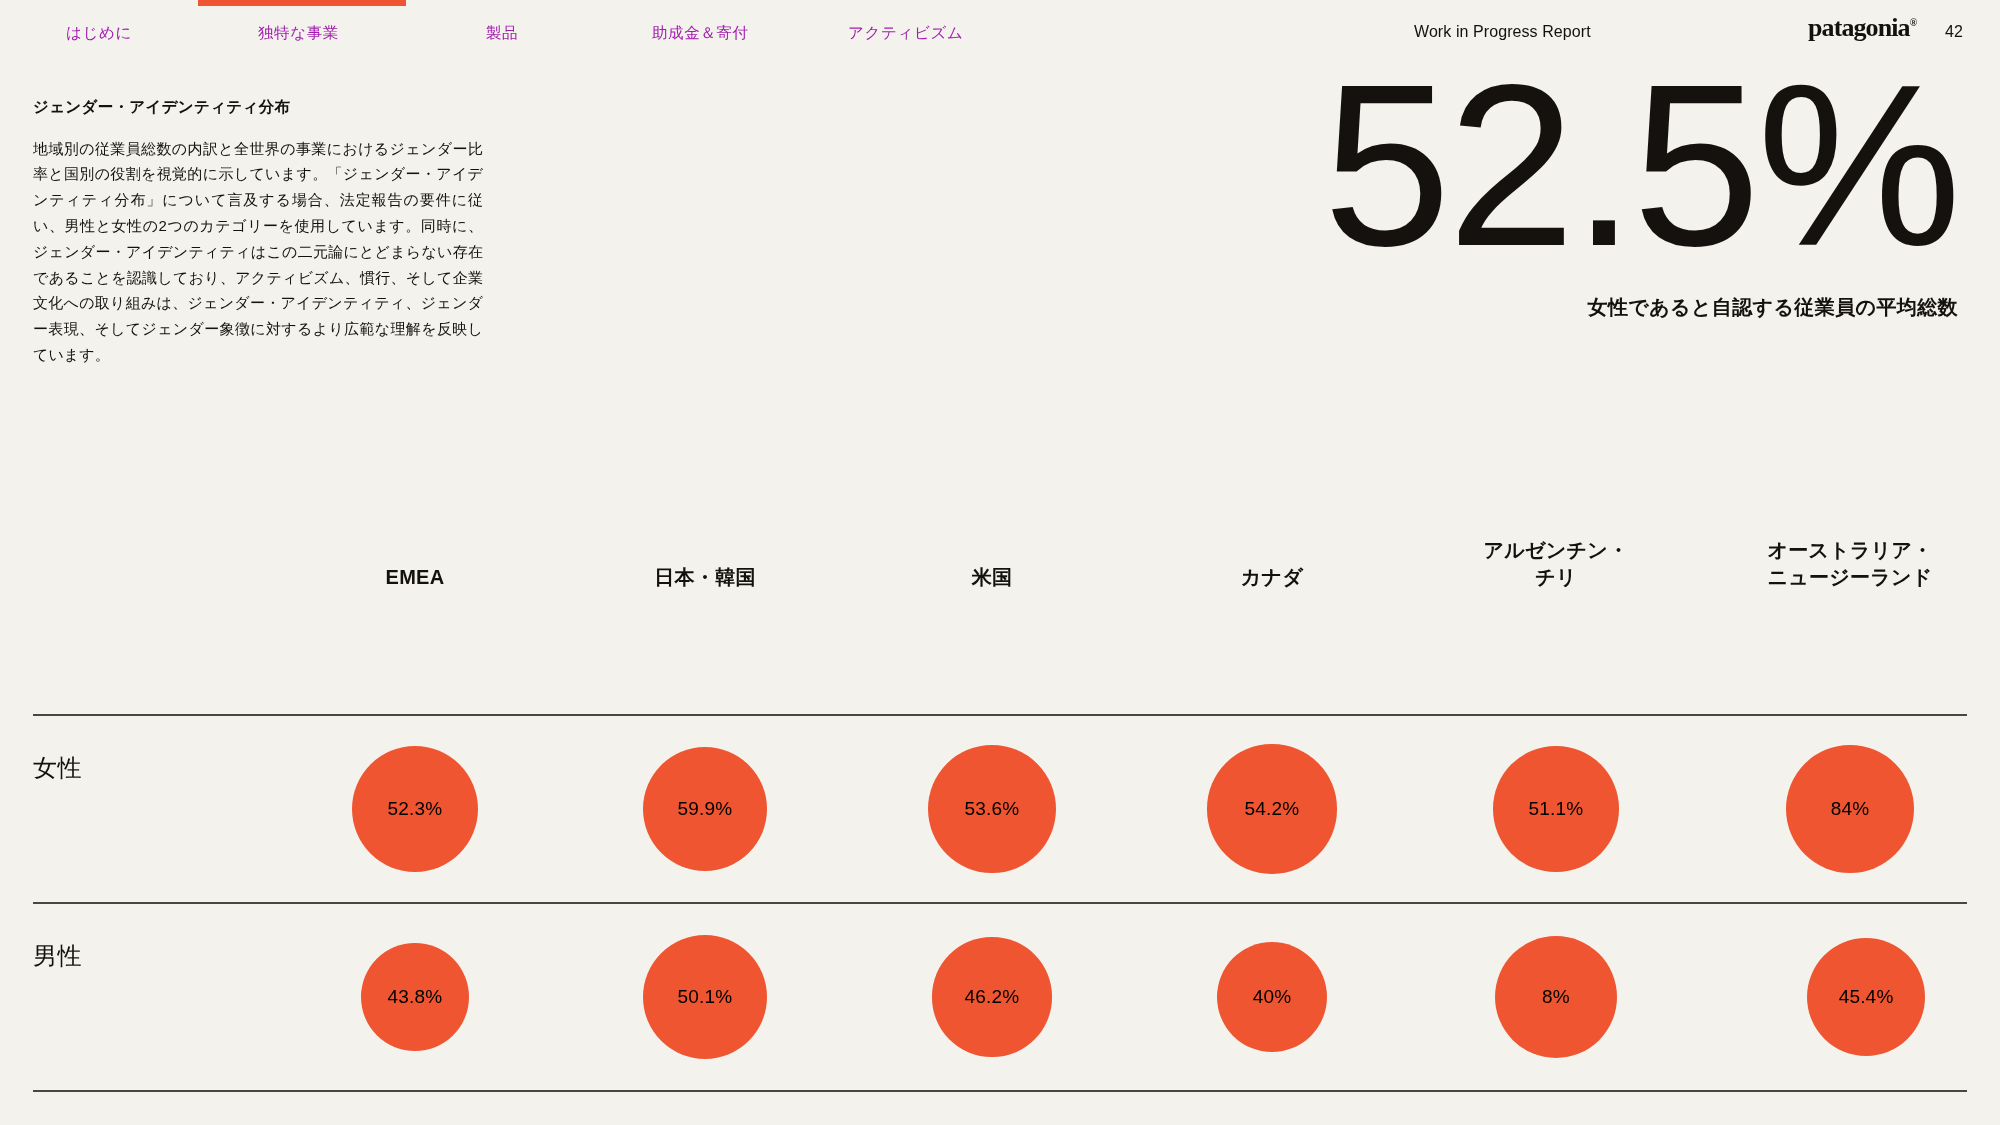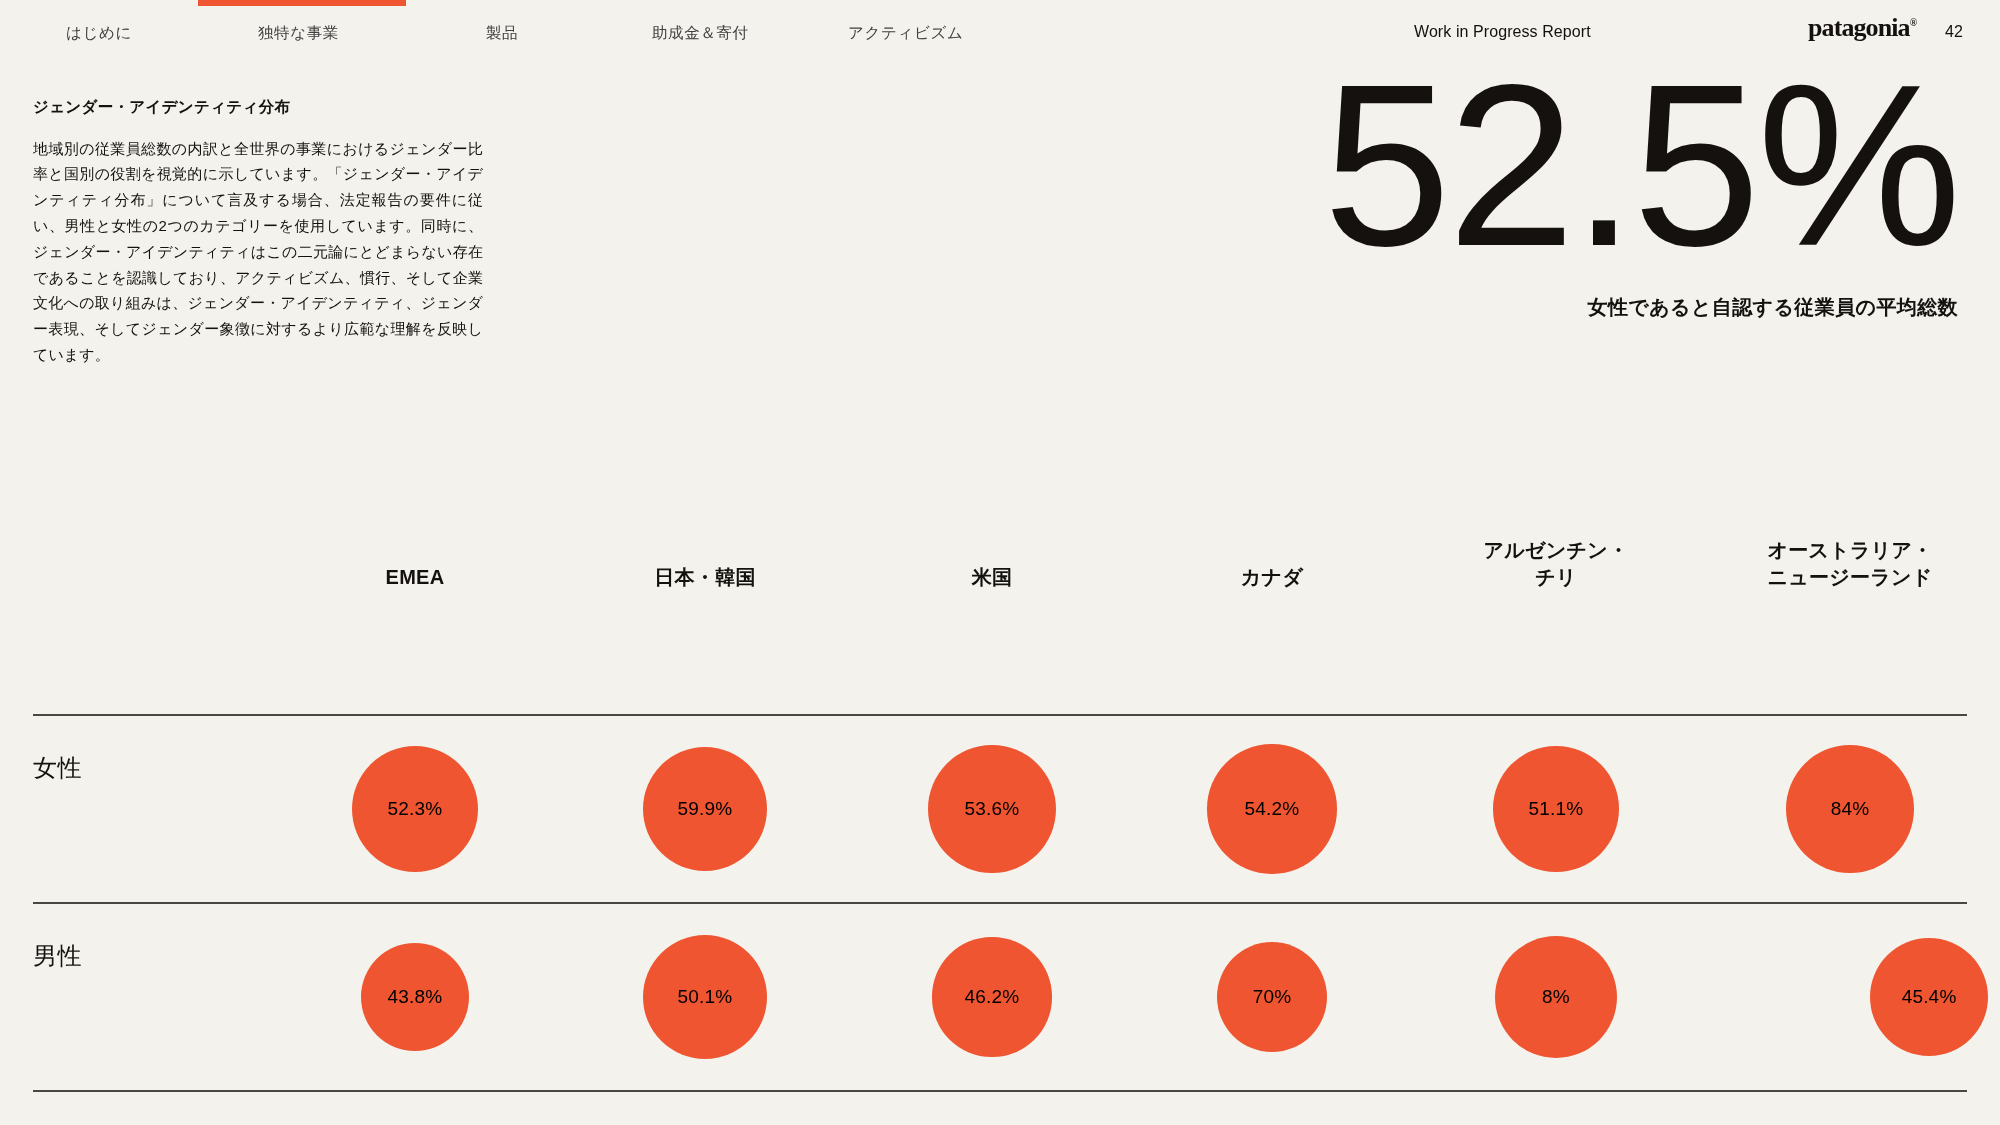--- a/index.html
+++ b/index.html
@@ -37,21 +37,21 @@
     left: 0; top: 0;
     width: 1260px;
     height: 66px;
     display: flex;
     align-items: center;
   }
   .nav-item {
     font-size: 15.5px;
     font-weight: 500;
     letter-spacing: 0.04em;
-    color: #404040;
+    color: #a21caf;
     white-space: nowrap;
     text-align: center;
     cursor: pointer;
   }
   .nav-item.n0 { position: absolute; left: 66px;  }
   .nav-item.n1 { position: absolute; left: 258px; }
   .nav-item.n2 { position: absolute; left: 486px; }
   .nav-item.n3 { position: absolute; left: 652px; }
   .nav-item.n4 { position: absolute; left: 848px; }
 
@@ -257,24 +257,24 @@
       <div class="bubble" style="width: 108.341px; height: 108.341px; left: 360.829px; top: 335.829px; background: rgb(238, 85, 48);">
         <span class="bubble-value">43.8%</span>
       </div>
       <div class="bubble" style="width: 124.074px; height: 124.074px; left: 642.963px; top: 327.963px; background: rgb(238, 85, 48);">
         <span class="bubble-value">50.1%</span>
       </div>
       <div class="bubble" style="width: 119.147px; height: 119.147px; left: 932.427px; top: 330.427px; background: rgb(238, 85, 48);">
         <span class="bubble-value">46.2%</span>
       </div>
       <div class="bubble" style="width: 110.864px; height: 110.864px; left: 1216.57px; top: 334.568px; background: rgb(238, 85, 48);">
-        <span class="bubble-value">70%</span>
+        <span class="bubble-value">40%</span>
       </div>
       <div class="bubble" style="width: 122.704px; height: 122.704px; left: 1494.65px; top: 328.648px; background: rgb(238, 85, 48);">
         <span class="bubble-value">8%</span>
       </div>
-      <div class="bubble" style="width: 118.111px; height: 118.111px; left: 1870px; top: 330.945px; background: rgb(238, 85, 48);">
+      <div class="bubble" style="width: 118.111px; height: 118.111px; left: 1807px; top: 330.945px; background: rgb(238, 85, 48);">
         <span class="bubble-value">45.4%</span>
       </div>
       <div class="rule" style="top: 483px;"></div>
       <div class="row-label" style="top: 515px;">未申告</div>
     </div>
 </div>
 
 </body></html>

